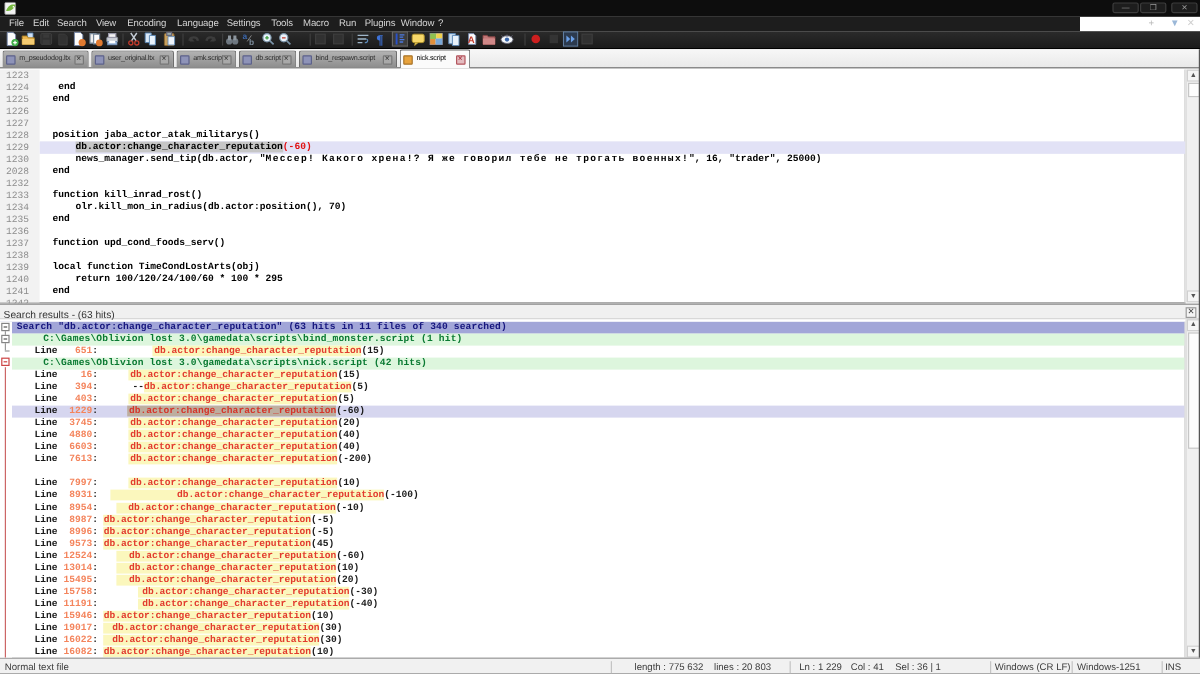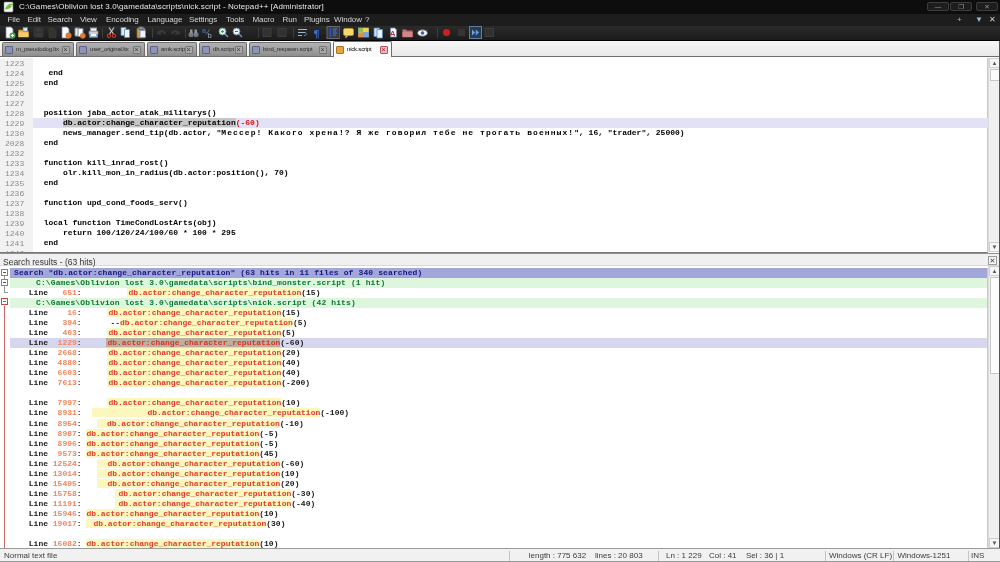--- a/index.html
+++ b/index.html
@@ -3,21 +3,21 @@
 *{margin:0;padding:0;box-sizing:border-box}
 html,body{width:1000px;height:562px;overflow:hidden;background:#fff;
   font-family:"Liberation Sans",sans-serif;position:relative}
 #win{position:absolute;inset:0}
 
 #titlebar{position:absolute;left:0;top:0;width:1000px;height:14px;background:#0d0d0d;color:#e6e6e6;font-size:8px;letter-spacing:-0.18px}
 #titlebar .tt{position:absolute;left:19px;top:2px;letter-spacing:.1px}
 #npicon{position:absolute;left:3px;top:1px}
 .wbtn{position:absolute;top:2px;width:22px;height:9px;background:#1d1d1d;border:1px solid #3d3d3d;border-radius:2px;color:#9a9a9a;text-align:center;font-size:6.5px;line-height:7px}
 
-#menubar{position:absolute;left:0;top:14px;width:1000px;height:12px;background:#1d1d1d;color:#d4d4d4;font-size:8px;letter-spacing:-0.1px}
+#menubar{position:absolute;left:0;top:14px;width:900px;height:12px;background:#1d1d1d;color:#d4d4d4;font-size:8px;letter-spacing:-0.1px}
 #menubar span{position:absolute;top:1px}
 
 #toolbar{position:absolute;left:0;top:26px;width:1000px;height:14px;background:linear-gradient(#2b2b2b,#1b1b1b)}
 #toolbar svg{position:absolute;top:0}
 .tsep{position:absolute;top:2px;width:1px;height:10px;background:#3e3e3e}
 #blackline{position:absolute;left:0;top:40px;width:1000px;height:1px;background:#000}
 
 #tabbar{position:absolute;left:0;top:41px;width:1000px;height:16px;background:linear-gradient(#f7f7f7,#e9e9e9);border-bottom:1px solid #6e6e6e}
 .tab{position:absolute;top:1px;height:14px;background:linear-gradient(#b2b2b2,#8e8e8e);border:1px solid #6e6e6e;border-bottom:none;border-radius:2px 2px 0 0;color:#2e2e2e;font-size:6px;letter-spacing:-0.2px}
 .tab.act{background:#fbfbfb;color:#000;top:0;height:16px;z-index:2}
@@ -70,21 +70,20 @@
 #rightedge{position:absolute;left:999px;top:41px;width:1px;height:507px;background:#555}
 </style></head>
 <body>
 <div id="win">
 <div id="titlebar">
  <svg id="npicon" width="12" height="12" viewBox="0 0 12 12">
         <rect x="1" y="1" width="9" height="10" rx="1" fill="#f2f2f2" stroke="#888" stroke-width="0.6"></rect>
         <path d="M2 8c2-5 5-6 8-5-1 3-4 6-8 5z" fill="#76b83f"></path>
         <circle cx="8.2" cy="4.6" r="0.7" fill="#fff"></circle>
       </svg>
- <span class="tt">C:\Games\Oblivion lost 3.0\gamedata\scripts\nick.script - Notepad++ [Administrator]</span>
  <div class="wbtn" style="left:927px">—</div>
  <div class="wbtn" style="left:950px">❐</div>
  <div class="wbtn" style="left:976px">✕</div>
 </div>
 <div id="menubar">
       <span style="left:7.5px">File</span>
       <span style="left:27.5px">Edit</span>
       <span style="left:47.5px">Search</span>
       <span style="left:80px">View</span>
       <span style="left:106px">Encoding</span>
@@ -349,37 +348,38 @@
         </div>
       </div>
  <div style="top:0.00px" class="rr shead">Search "db.actor:change_character_reputation" (63 hits in 11 files of 340 searched)</div>
       <div style="top:10.07px" class="rr fhead">C:\Games\Oblivion lost 3.0\gamedata\scripts\bind_monster.script (1 hit)</div>
       <div style="top:20.14px" class="rr"><span class="lt">      Line </span><span class="hn">  651</span><span class="lt">: </span><i style="width:40.5px"></i><span class="m"><i style="width:1.5px"></i>db.actor:change_character_reputation</span><span class="lt">(15)</span></div>
       <div style="top:30.21px" class="rr fhead">C:\Games\Oblivion lost 3.0\gamedata\scripts\nick.script (42 hits)</div>
       <div style="top:40.28px" class="rr"><span class="lt">      Line </span><span class="hn">   16</span><span class="lt">: </span><i style="width:20.5px"></i><span class="m"><i style="width:1.5px"></i>db.actor:change_character_reputation</span><span class="lt">(15)</span></div>
       <div style="top:50.35px" class="rr"><span class="lt">      Line </span><span class="hn">  394</span><span class="lt">: </span><i style="width:24px"></i><span class="lt">--</span><span class="m">db.actor:change_character_reputation</span><span class="lt">(5)</span></div>
       <div style="top:60.42px" class="rr"><span class="lt">      Line </span><span class="hn">  403</span><span class="lt">: </span><i style="width:20.5px"></i><span class="m"><i style="width:1.5px"></i>db.actor:change_character_reputation</span><span class="lt">(5)</span></div>
       <div style="top:70.49px" class="rr rsel"><span class="lt">      Line </span><span class="hn"> 1229</span><span class="lt">: </span><i style="width:19.5px"></i><span class="msel"><i style="width:1.5px"></i>db.actor:change_character_reputation</span><span class="lt">(-60)</span></div>
-      <div style="top:80.56px" class="rr"><span class="lt">      Line </span><span class="hn"> 2668</span><span class="lt">: </span><i style="width:20.5px"></i><span class="m"><i style="width:1.5px"></i>db.actor:change_character_reputation</span><span class="lt">(20)</span></div>
+      <div style="top:80.56px" class="rr"><span class="lt">      Line </span><span class="hn"> 3745</span><span class="lt">: </span><i style="width:20.5px"></i><span class="m"><i style="width:1.5px"></i>db.actor:change_character_reputation</span><span class="lt">(20)</span></div>
       <div style="top:90.63px" class="rr"><span class="lt">      Line </span><span class="hn"> 4880</span><span class="lt">: </span><i style="width:20.5px"></i><span class="m"><i style="width:1.5px"></i>db.actor:change_character_reputation</span><span class="lt">(40)</span></div>
       <div style="top:100.70px" class="rr"><span class="lt">      Line </span><span class="hn"> 6603</span><span class="lt">: </span><i style="width:20.5px"></i><span class="m"><i style="width:1.5px"></i>db.actor:change_character_reputation</span><span class="lt">(40)</span></div>
       <div style="top:110.77px" class="rr"><span class="lt">      Line </span><span class="hn"> 7613</span><span class="lt">: </span><i style="width:20.5px"></i><span class="m"><i style="width:1.5px"></i>db.actor:change_character_reputation</span><span class="lt">(-200)</span></div>
       <div style="top:130.91px" class="rr"><span class="lt">      Line </span><span class="hn"> 7997</span><span class="lt">: </span><i style="width:20.5px"></i><span class="m"><i style="width:1.5px"></i>db.actor:change_character_reputation</span><span class="lt">(10)</span></div>
       <div style="top:140.98px" class="rr"><span class="lt">      Line </span><span class="hn"> 8931</span><span class="lt">: </span><i style="width:6px"></i><span class="m"><i style="width:55px"></i>db.actor:change_character_reputation</span><span class="lt">(-100)</span></div>
       <div style="top:151.05px" class="rr"><span class="lt">      Line </span><span class="hn"> 8954</span><span class="lt">: </span><i style="width:11px"></i><span class="m"><i style="width:9.5px"></i>db.actor:change_character_reputation</span><span class="lt">(-10)</span></div>
       <div style="top:161.12px" class="rr"><span class="lt">      Line </span><span class="hn"> 8987</span><span class="lt">: </span><span class="m">db.actor:change_character_reputation</span><span class="lt">(-5)</span></div>
       <div style="top:171.19px" class="rr"><span class="lt">      Line </span><span class="hn"> 8996</span><span class="lt">: </span><span class="m">db.actor:change_character_reputation</span><span class="lt">(-5)</span></div>
       <div style="top:181.26px" class="rr"><span class="lt">      Line </span><span class="hn"> 9573</span><span class="lt">: </span><span class="m">db.actor:change_character_reputation</span><span class="lt">(45)</span></div>
       <div style="top:191.33px" class="rr"><span class="lt">      Line </span><span class="hn">12524</span><span class="lt">: </span><i style="width:11px"></i><span class="m"><i style="width:10px"></i>db.actor:change_character_reputation</span><span class="lt">(-60)</span></div>
       <div style="top:201.40px" class="rr"><span class="lt">      Line </span><span class="hn">13014</span><span class="lt">: </span><i style="width:11px"></i><span class="m"><i style="width:10px"></i>db.actor:change_character_reputation</span><span class="lt">(10)</span></div>
       <div style="top:211.47px" class="rr"><span class="lt">      Line </span><span class="hn">15495</span><span class="lt">: </span><i style="width:11px"></i><span class="m"><i style="width:10px"></i>db.actor:change_character_reputation</span><span class="lt">(20)</span></div>
       <div style="top:221.54px" class="rr"><span class="lt">      Line </span><span class="hn">15758</span><span class="lt">: </span><i style="width:29px"></i><span class="m"><i style="width:3px"></i>db.actor:change_character_reputation</span><span class="lt">(-30)</span></div>
       <div style="top:231.61px" class="rr"><span class="lt">      Line </span><span class="hn">11191</span><span class="lt">: </span><i style="width:29px"></i><span class="m"><i style="width:3px"></i>db.actor:change_character_reputation</span><span class="lt">(-40)</span></div>
       <div style="top:241.68px" class="rr"><span class="lt">      Line </span><span class="hn">15946</span><span class="lt">: </span><span class="m">db.actor:change_character_reputation</span><span class="lt">(10)</span></div>
       <div style="top:251.75px" class="rr"><span class="lt">      Line </span><span class="hn">19017</span><span class="lt">: </span><span class="m"><i style="width:7px"></i>db.actor:change_character_reputation</span><span class="lt">(30)</span></div>
+      <div style="top:261.82px" class="rr"><span class="lt">      Line </span><span class="hn">16022</span><span class="lt">: </span><span class="m"><i style="width:7px"></i>db.actor:change_character_reputation</span><span class="lt">(30)</span></div>
       <div style="top:271.89px" class="rr"><span class="lt">      Line </span><span class="hn">16082</span><span class="lt">: </span><span class="m">db.actor:change_character_reputation</span><span class="lt">(10)</span></div>
 </div>
 <div class="sb" style="left:988px;top:266px;width:12px;height:282px">
  <div class="sbarrow" style="top:0">▲</div>
  <div class="sbthumb" style="top:11px;height:97px"></div>
  <div class="sbarrow" style="top:272px">▼</div>
 </div>
 <div id="status">
       <span style="left:4px">Normal text file</span>
       <span style="left:528.75px">length : 775 632</span>

